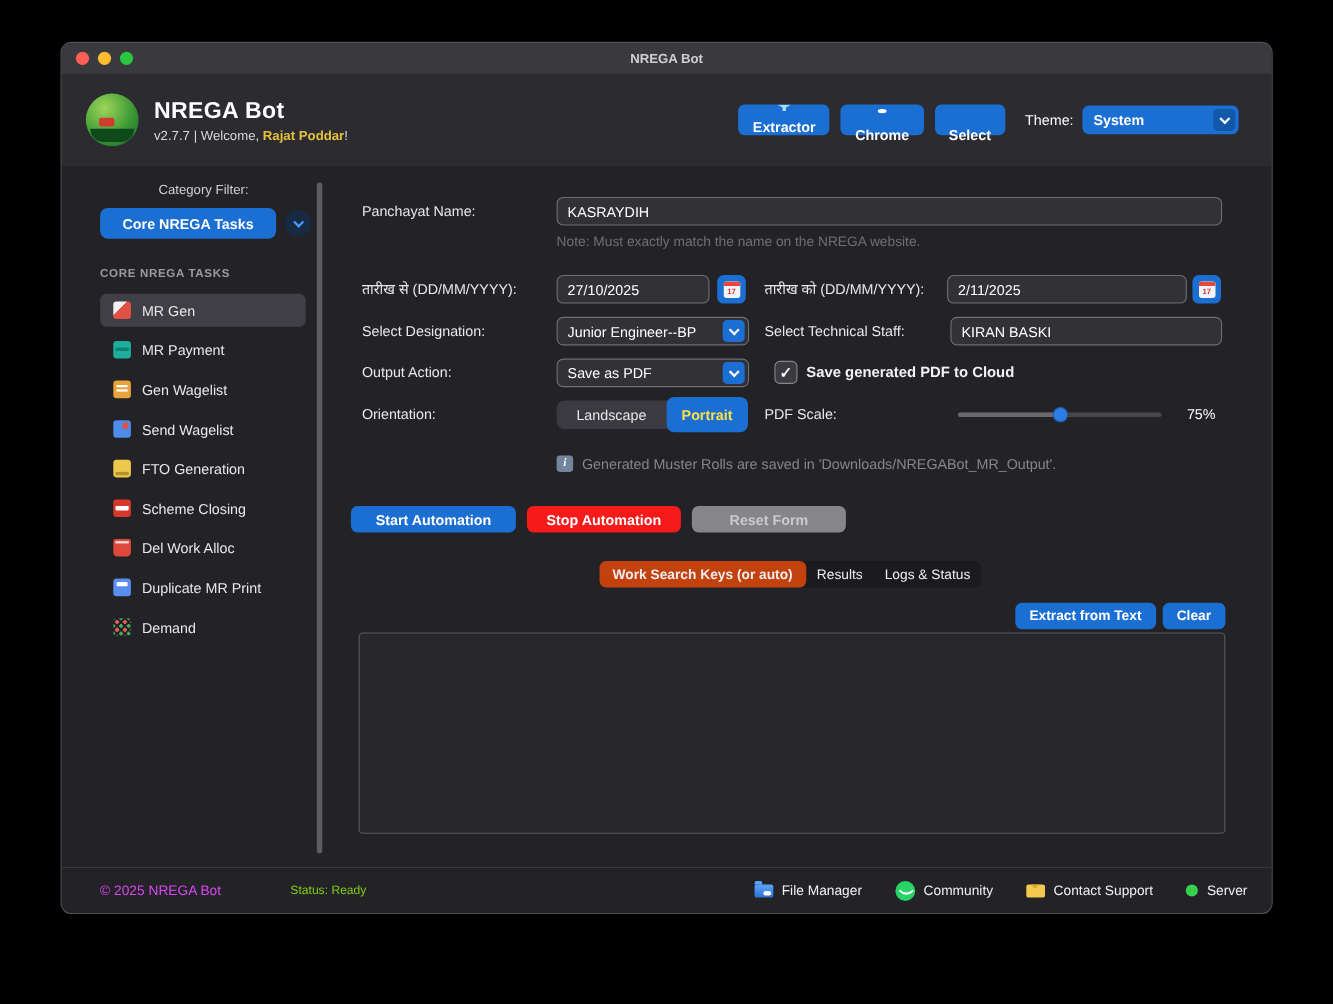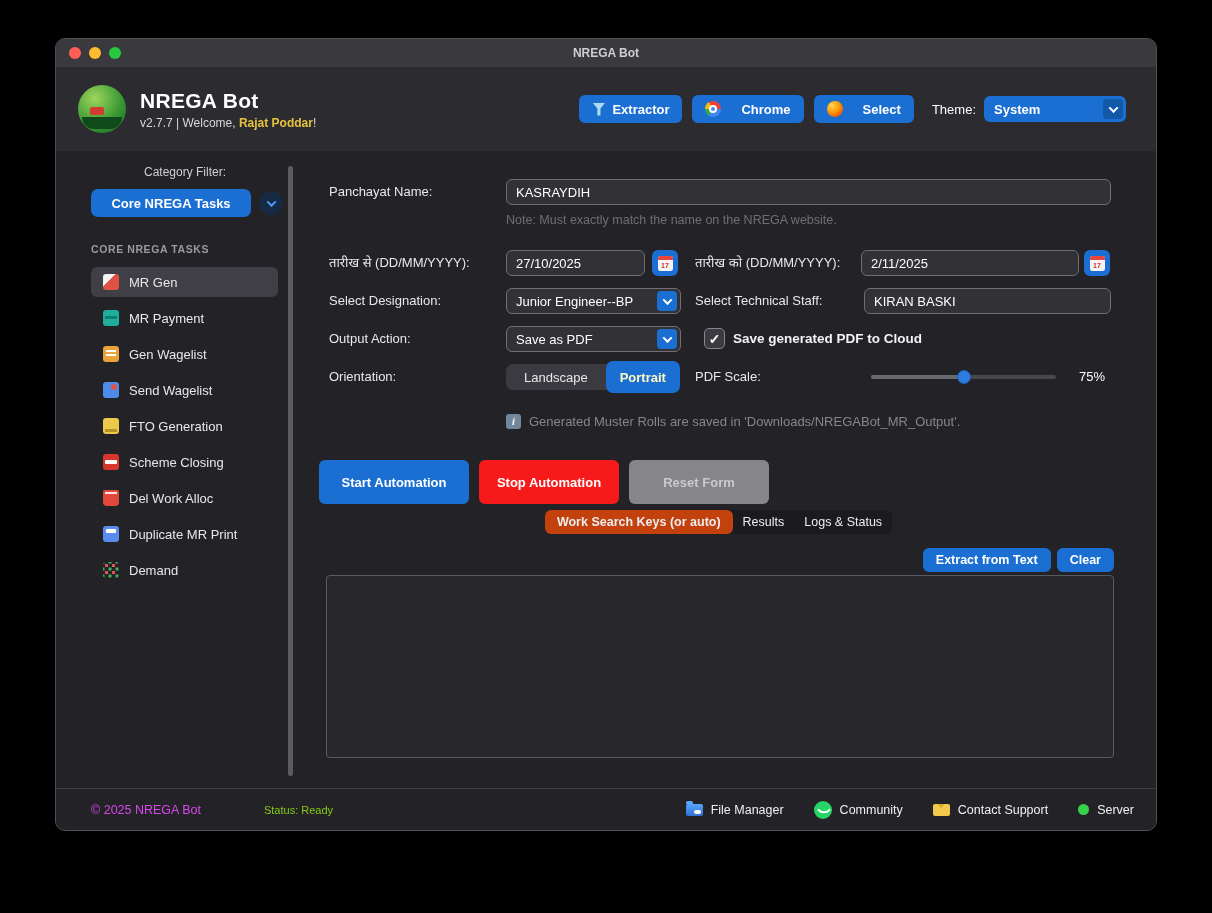--- a/index.html
+++ b/index.html
@@ -19,21 +19,21 @@
   .header{height:84px;background:#2b2b30;display:flex;align-items:center;padding:0 30px 0 22px;flex:0 0 auto;}
   .logo{width:48px;height:48px;border-radius:50%;background:radial-gradient(circle at 35% 28%,#9ed65a,#3c9a35 55%,#176325);position:relative;flex:0 0 auto;overflow:hidden;}
   .logo::before{content:"";position:absolute;left:4px;bottom:4px;right:4px;height:12px;background:#0f4a1a;border-radius:0 0 24px 24px;}
   .logo::after{content:"";position:absolute;left:12px;top:22px;width:14px;height:8px;background:#d23b2f;border-radius:2px;}
   .titles{margin-left:14px;}
   .app-name{font-size:21px;font-weight:bold;color:#ffffff;letter-spacing:.3px;}
   .subtitle{font-size:12px;color:#d8d8da;margin-top:3px;}
   .gold{color:#e6c23c;font-weight:bold;}
   .header-actions{margin-left:auto;display:flex;align-items:center;}
   .hbtn{height:28px;border:none;border-radius:6px;background:#1b6ed2;color:#fff;font-size:13px;font-weight:600;
-    display:flex;align-items:center;gap:7px;padding:0 13px;font-family:inherit;cursor:pointer;}
+    display:flex;align-items:center;gap:7px;padding:0 13px;font-family:inherit;cursor:pointer;flex-direction:column;}
   .hbtn + .hbtn{margin-left:10px;gap:20px;}
   .ext-icon{width:13px;height:13px;background:#aadcf2;clip-path:polygon(0 0,100% 0,62% 46%,62% 100%,38% 100%,38% 46%);}
   .chrome-icon{width:16px;height:16px;border-radius:50%;position:relative;
     background:conic-gradient(from -30deg,#ea4335 0 120deg,#4285f4 120deg 240deg,#34a853 240deg 300deg,#fbbc05 300deg 360deg);}
   .chrome-icon::after{content:"";position:absolute;inset:4px;border-radius:50%;background:#4285f4;border:2px solid #fff;}
   .firefox-icon{width:16px;height:16px;border-radius:50%;background:radial-gradient(circle at 32% 28%,#ffd54d,#ff9400 48%,#e8480c 85%);}
   .theme-label{font-size:13px;color:#fff;margin-left:18px;margin-right:8px;}
   .theme-select{width:142px;height:26px;background:#1b6ed2;border-radius:6px;display:flex;align-items:center;
     padding:0 3px 0 10px;color:#fff;font-size:13px;font-weight:600;cursor:pointer;}
   .chev{display:inline-block;width:7px;height:7px;border-right:2px solid #fff;border-bottom:2px solid #fff;transform:rotate(45deg) translate(-1px,-1px);}
@@ -83,32 +83,32 @@
   .cal-ic::after{content:"17";position:absolute;top:4.5px;left:0;right:0;bottom:0;font-size:7px;font-weight:bold;color:#d0342b;
     display:flex;align-items:center;justify-content:center;}
   .fselect{position:absolute;top:0;height:26px;background:#313136;border:1px solid #6e6e73;border-radius:6px;
     color:#fff;font-size:13px;display:flex;align-items:center;padding:0 3px 0 9px;cursor:pointer;}
   .sel-chev{margin-left:auto;width:20px;height:20px;border-radius:4px;background:#1b6ed2;display:flex;align-items:center;justify-content:center;}
   .cb{position:absolute;left:403px;top:2px;width:21px;height:21px;background:#3a3a40;border:1.5px solid #86868c;border-radius:5px;
     color:#fff;font-size:14px;font-weight:bold;display:flex;align-items:center;justify-content:center;cursor:pointer;}
   .cb-label{position:absolute;left:432px;line-height:26px;font-size:13.5px;font-weight:bold;color:#f2f2f4;}
   .seg{position:absolute;left:205px;top:0;display:flex;height:26px;background:#3a3a40;border-radius:7px;align-items:center;}
   .seg-opt{height:32px;display:flex;align-items:center;justify-content:center;font-size:13px;color:#e8e8ea;padding:0 18px;cursor:pointer;}
-  .seg-opt.on{background:#1b6ed2;border-radius:7px;color:#fef9c3;font-weight:600;padding:0 14px;}
+  .seg-opt.on{background:#1b6ed2;border-radius:7px;color:#fde047;font-weight:600;padding:0 14px;}
   .slider{position:absolute;left:570px;top:0;width:185px;height:26px;cursor:pointer;}
   .track{position:absolute;top:11px;left:0;right:0;height:4px;border-radius:2px;background:#47474c;}
   .fill{position:absolute;top:11px;left:0;width:50%;height:4px;border-radius:2px;background:#68686e;}
   .thumb{position:absolute;left:calc(50% - 7px);top:6px;width:14px;height:14px;border-radius:50%;background:#2d7ce0;border:1px solid #1b5cb0;}
   .pct{position:absolute;left:778px;line-height:26px;font-size:13px;color:#fff;}
   .info-row{position:relative;height:16px;margin-bottom:30px;}
   .info-ic{position:absolute;left:205px;top:0;width:15px;height:15px;background:#72879c;border-radius:3px;color:#fff;
     font-size:10.5px;font-weight:bold;font-style:italic;display:flex;align-items:center;justify-content:center;font-family:"Liberation Serif",serif;}
   .info-text{position:absolute;left:228px;line-height:16px;font-size:13px;color:#85858b;}
   .abtns{position:relative;height:28px;margin-bottom:22px;}
-  .abtn{position:absolute;top:0;height:44px;border:none;border-radius:6px;font-size:13px;font-weight:600;font-family:inherit;color:#fff;cursor:pointer;}
+  .abtn{position:absolute;top:0;height:24px;border:none;border-radius:6px;font-size:13px;font-weight:600;font-family:inherit;color:#fff;cursor:pointer;}
   .abtn-start{left:18px;width:150px;background:#1b6ed2;}
   .abtn-stop{left:178px;width:140px;background:#f61a1a;}
   .abtn-reset{left:328px;width:140px;background:#85858a;color:#c9c9ce;}
   .tabs-row{display:flex;justify-content:center;margin-bottom:14px;}
   .tabstrip{display:flex;align-items:center;background:#1b1b1f;border-radius:6px;height:24px;}
   .tab{padding:0 10px;font-size:12.5px;color:#ededf0;height:24px;display:flex;align-items:center;cursor:pointer;white-space:nowrap;}
   .tab.on{background:#c2410c;border-radius:6px;font-weight:600;padding:0 12px;}
   .xrow{display:flex;justify-content:flex-end;gap:6px;margin-bottom:3px;padding-right:22px;}
   .xbtn{height:24px;border:none;border-radius:6px;background:#1b6ed2;color:#fff;font-size:12.5px;font-weight:600;padding:0 13px;font-family:inherit;cursor:pointer;}
   .bigtext{display:block;margin-left:25px;width:788px;height:183px;background:#28282c;border:1px solid #5a5a5f;border-radius:4px;

